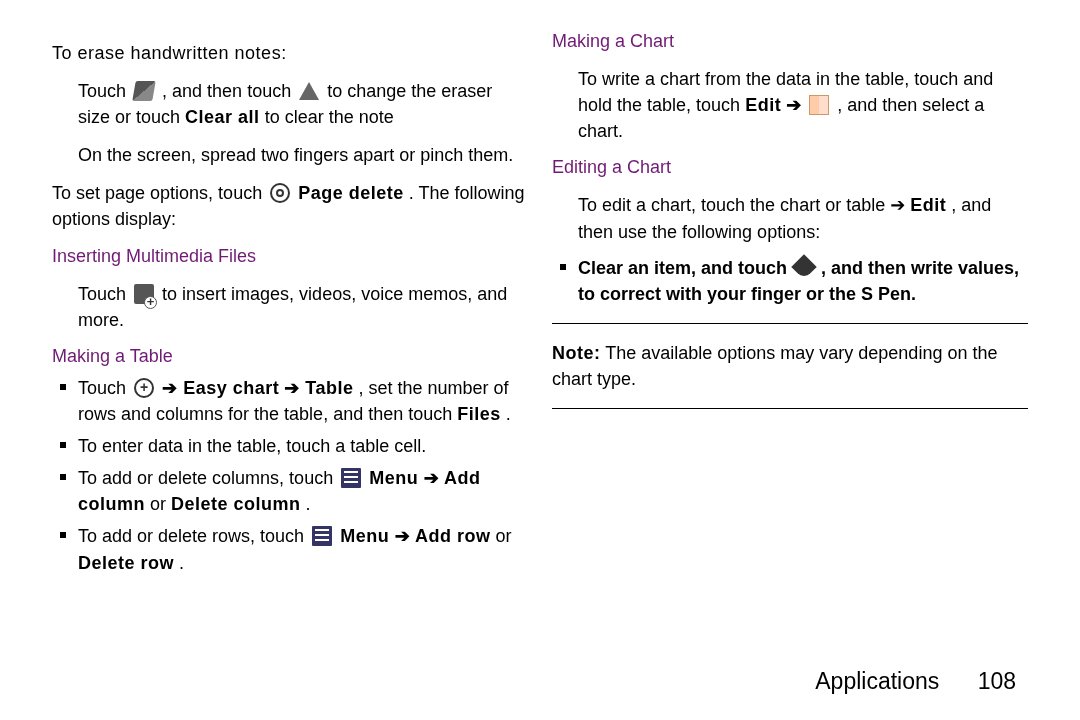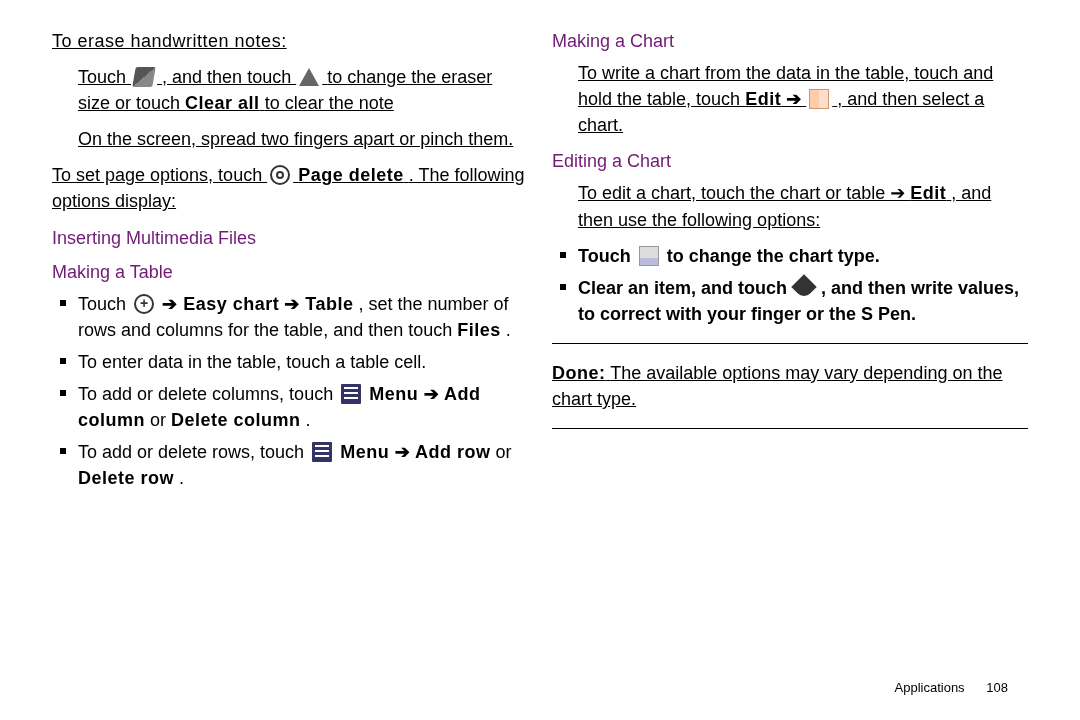--- a/index.html
+++ b/index.html
@@ -1,41 +1,41 @@
 <!DOCTYPE html>
 <html><head>
 <meta charset="utf-8">
 <style>
   html,body{margin:0;padding:0;width:1080px;height:720px;background:#fff;font-family:Arial,Helvetica,sans-serif;color:#000;font-size:18px;line-height:1.45;}
   .page{display:flex;flex-direction:row;width:1080px;height:720px;box-sizing:border-box;padding:28px 40px 20px 40px;}
   .col{flex:1;padding:0 12px;box-sizing:border-box;}
   .col-left{border-right:0px solid transparent;}
   .subheading{color:#701a75;font-weight:normal;font-size:18px;margin:8px 0 6px 0;}
-  p{margin:0 0 10px 0;text-decoration:underline;}
+  p{margin:12px 0 10px 0;}
   .indent{margin-left:26px;}
   .bullet{display:flex;align-items:flex-start;margin:4px 0 6px 0;}
   .bullet .dot{width:6px;height:6px;border-radius:0;background:#000;margin:9px 12px 0 8px;flex:0 0 auto;display:inline-block;}
   .bullet .txt{flex:1;}
   .icon{display:inline-block;width:20px;height:20px;vertical-align:-4px;margin:0 3px;}
   .icon-eraser{background:linear-gradient(135deg,#555 0 50%,#888 50% 100%);border-radius:2px;transform:skewX(-10deg);}
   .icon-eraser-tri{width:0;height:0;border-left:10px solid transparent;border-right:10px solid transparent;border-bottom:18px solid #666;vertical-align:-3px;}
   .icon-gear{border:2px solid #333;border-radius:50%;box-sizing:border-box;position:relative;}
   .icon-gear:after{content:"";position:absolute;inset:4px;border:2px solid #333;border-radius:50%;}
   .icon-plus-img{background:#555;position:relative;border-radius:2px;}
   .icon-plus-img:before{content:"+";position:absolute;right:-3px;bottom:-5px;font-size:13px;font-weight:bold;background:#fff;border-radius:50%;width:11px;height:11px;line-height:10px;text-align:center;color:#333;border:1px solid #555;}
   .icon-plus-circle{border:2px solid #333;border-radius:50%;box-sizing:border-box;position:relative;}
   .icon-plus-circle:before{content:"+";position:absolute;inset:0;text-align:center;line-height:15px;font-weight:bold;font-size:14px;color:#333;}
   .icon-menu{background:#336;position:relative;border-radius:1px;}
   .icon-menu:before{content:"";position:absolute;left:3px;right:3px;top:3px;height:2px;background:#fff;box-shadow:0 5px 0 #fff,0 10px 0 #fff;}
   .icon-transform{background:linear-gradient(90deg,#fca 0 50%,#fdc 50% 100%);border:1px solid #c96;box-sizing:border-box;}
   .icon-chart-type{background:linear-gradient(180deg,#ddd 0 60%,#bbd 60% 100%);border:1px solid #999;box-sizing:border-box;}
   .icon-pen{width:18px;height:18px;background:#333;transform:rotate(45deg);vertical-align:-2px;border-radius:0 0 50% 0;}
   .bold{font-weight:bold;}
   .hr{border:none;border-top:1px solid #000;margin:16px 0;}
-  .footer{position:absolute;bottom:22px;right:72px;font-size:13px;}
+  .footer{position:absolute;bottom:22px;right:64px;font-size:23px;}
   .bad{letter-spacing:0.5px;}
 </style>
 </head>
 <body>
 
 <div class="page">
 
   <div class="col col-left">
 
     <p class="bad">To erase handwritten notes:</p>
@@ -53,20 +53,25 @@
     <p class="indent">On the screen, spread two fingers apart or pinch them.</p>
 
     <p>
       <span>To set page options, touch </span>
       <span class="icon icon-gear"></span>
       <span class="bold bad"> Page delete</span>
       <span>. The following options display:</span>
     </p>
 
     <div class="subheading">Inserting Multimedia Files</div>
+    <p class="indent">
+      <span>Touch </span>
+      <span class="icon icon-plus-img"></span>
+      <span> to insert images, videos, voice memos, and more.</span>
+    </p>
 
     <div class="subheading">Making a Table</div>
 
     <div class="bullet">
       <span class="dot"></span>
       <div class="txt">
         <span>Touch </span>
         <span class="icon icon-plus-circle"></span>
         <span class="bold bad"> ➔ </span>
         <span class="bold bad">Easy chart</span>
@@ -123,42 +128,34 @@
     </p>
 
     <div class="subheading">Editing a Chart</div>
 
     <p class="indent">
       <span>To edit a chart, touch the chart or table ➔ </span>
       <span class="bold bad">Edit</span>
       <span>, and then use the following options:</span>
     </p>
 
-    <div class="bullet">
-      <span class="dot"></span>
-      <div class="txt bold">
-        <span>Touch </span>
-        <span class="icon icon-chart-type"></span>
-        <span> to change the chart type.</span>
-      </div>
-    </div>
 
     <div class="bullet">
       <span class="dot"></span>
       <div class="txt bold">
         <span>Clear an item, and touch </span>
         <span class="icon icon-pen"></span>
         <span>, and then write values, to correct with your finger or the S Pen.</span>
       </div>
     </div>
 
     <hr class="hr">
 
     <p>
-      <span class="bold bad">Done:</span>
+      <span class="bold bad">Note:</span>
       <span> The available options may vary depending on the chart type.</span>
     </p>
 
     <hr class="hr">
   </div>
 </div>
 
 <div class="footer">
   <span>Applications</span>
   &nbsp;&nbsp;&nbsp;&nbsp;

